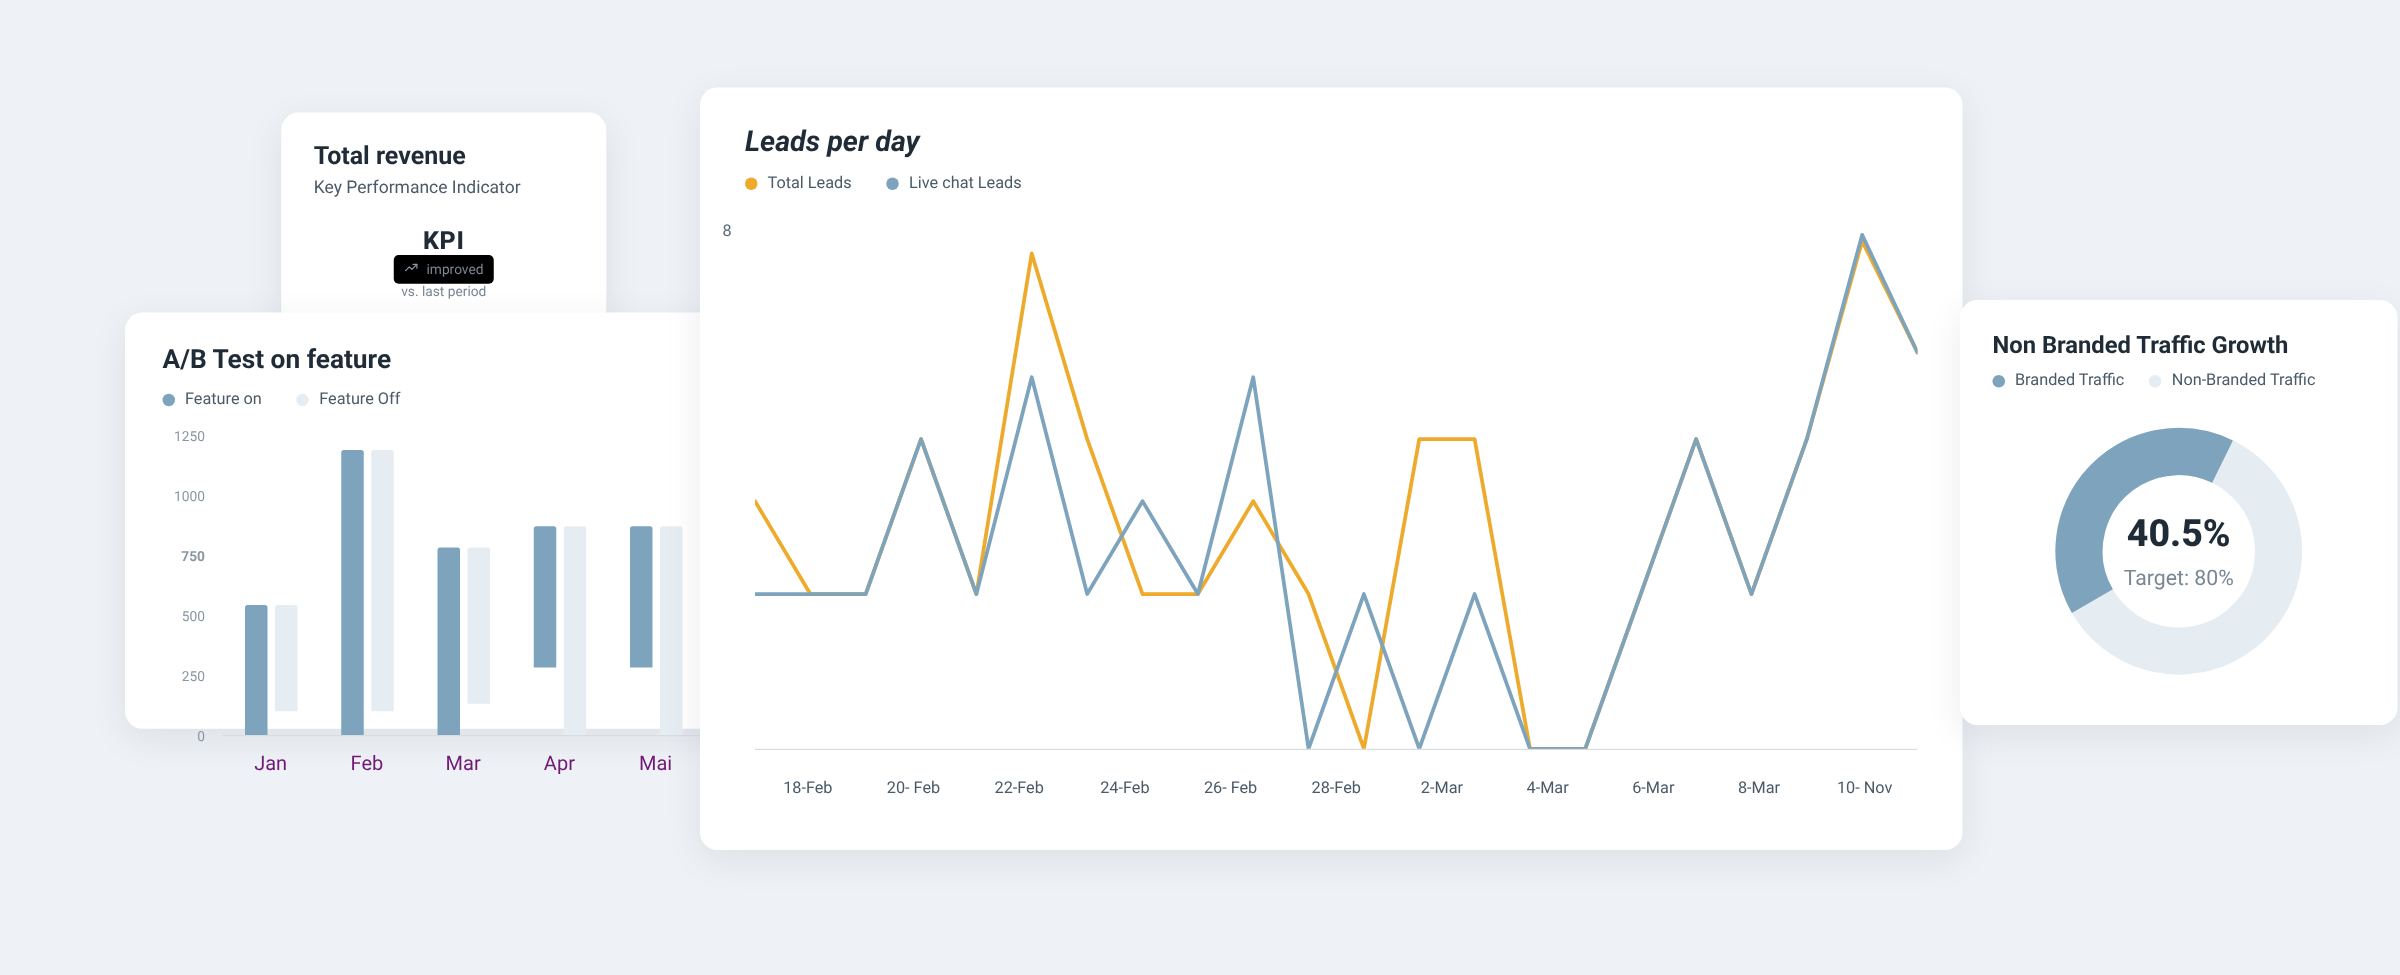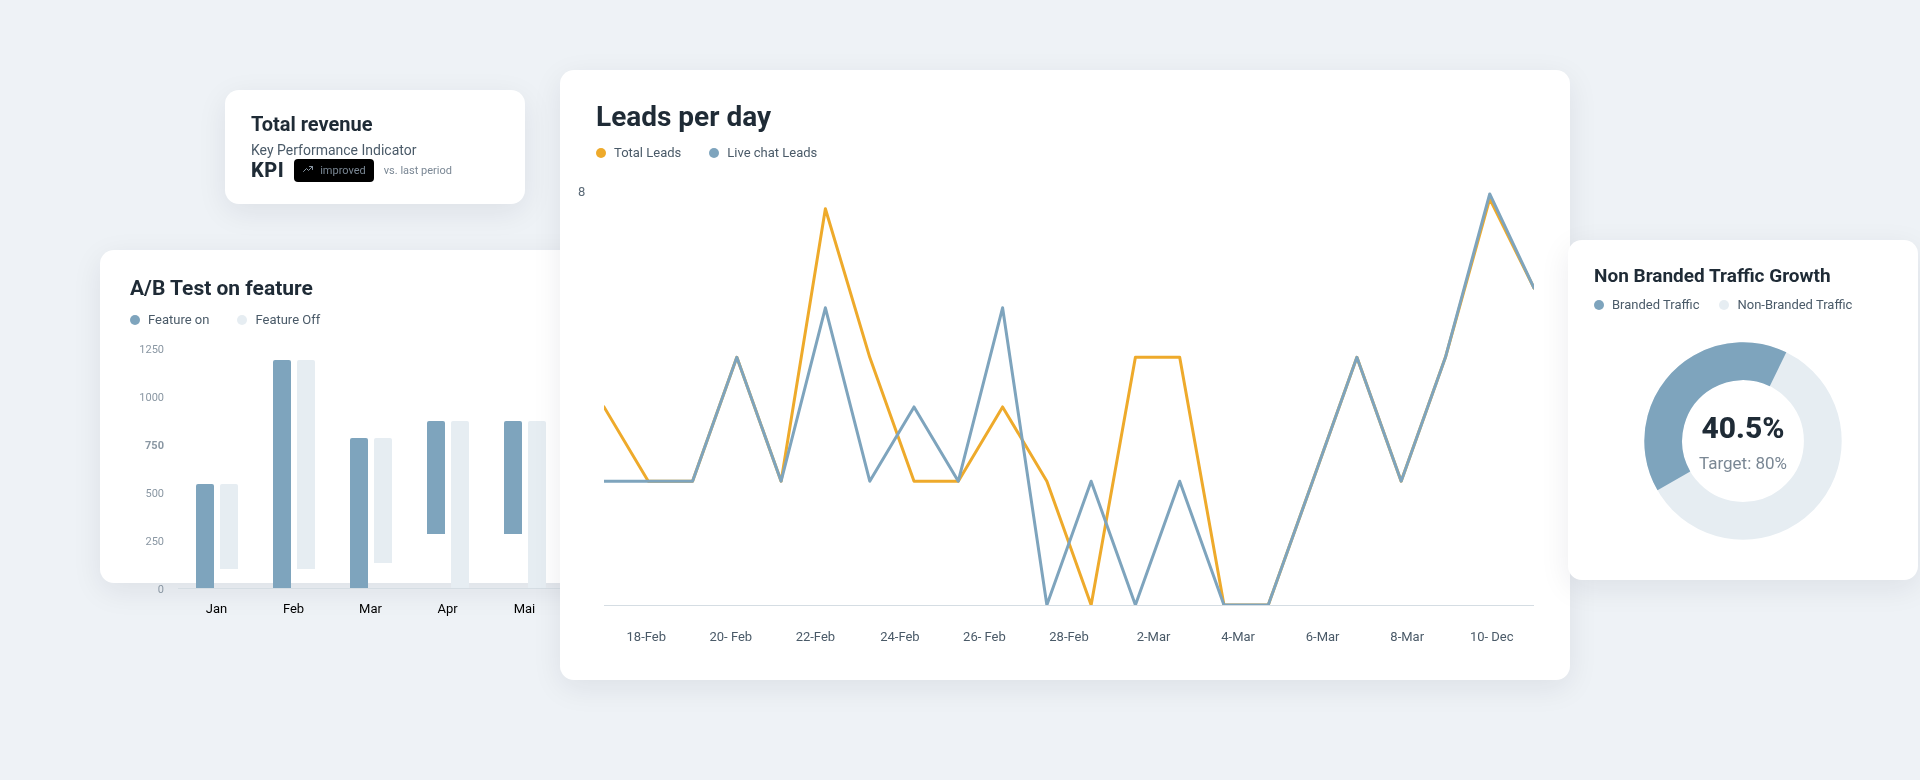--- a/index.html
+++ b/index.html
@@ -12,47 +12,47 @@
     overflow: hidden;
   }
   .card {
     position: absolute;
     background: #ffffff;
     border-radius: 14px;
     box-shadow: 0 8px 30px rgba(20,30,50,0.08);
   }
 
   
-  .kpi-card { left: 225px; top: 90px; width: 300px; padding: 22px 26px 22px; }
+  .kpi-card { left: 225px; top: 90px; width: 260px; padding: 22px 26px 22px; }
   .kpi-title { font-size: 20px; font-weight: 700; color:#1f2b36; }
   .kpi-sub { font-size: 14px; color:#4a5a68; margin-top:6px; }
-  .kpi-row { display:flex; align-items:center; gap:10px;}
+  .kpi-row { margin-top:22px; display:flex; align-items:center; flex-direction:column;}
   .kpi-big { font-size:20px; font-weight:800; letter-spacing:0.5px;}
   .kpi-badge { background:#000000; border-radius:4px; padding:4px 8px; font-size:11px; color:#7a8794; display:flex; align-items:center; gap:6px;}
   .kpi-badge svg { width:12px; height:12px; }
   .kpi-vs { font-size:11px; color:#7a8794; }
 
   
   .ab-card { left:100px; top:250px; width:570px; height:333px; padding:26px 30px 20px; }
   .ab-title { font-size:21px; font-weight:700; }
   .legend { display:flex; gap:28px; margin-top:12px; font-size:13px; color:#4a5a68;}
   .legend-item { display:flex; align-items:center; gap:8px;}
   .legend-dot { width:10px; height:10px; border-radius:50%; }
   .ab-chart { position:relative; margin-top:22px; height:290px; width:100%; }
   .ab-yaxis { position:absolute; left:0; top:0; height:240px; width:40px;}
   .ab-ytick { position:absolute; right:6px; font-size:11px; color:#8a97a3; transform:translateY(-50%);}    
   .ab-plot { position:absolute; left:48px; right:0; top:0; height:240px; border-bottom:1px solid #d5dde3;}
   .ab-xcats { position:absolute; left:48px; right:0; top:252px; display:flex;}
-  .ab-cat { flex:1; text-align:center; font-size:13px; color:#000000;}
+  .ab-cat { flex:1; text-align:center; font-size:16px; color:#701a75;}
   .ab-group { position:absolute; bottom:0; width:60px; display:flex; gap:6px; justify-content:center;}
   .ab-bar { width:18px; border-radius:2px 2px 0 0;}
 
   
   .leads-card { left:560px; top:70px; width:1010px; height:610px; padding:30px 36px 20px; }
-  .leads-title { font-size:28px; font-weight:700;}
+  .leads-title { font-size:23px; font-weight:700;font-style:italic;}
   .leads-chart { position:relative; margin-top:24px; height:460px;}
   .leads-yaxis { position:absolute; left:-18px; top:0; font-size:13px; color:#5b6a77;}
   .leads-plot { position:absolute; left:8px; right:0; top:0; bottom:38px; border-bottom:1px solid #d5dde3;}
   .leads-xcats { position:absolute; left:8px; right:0; bottom:0; display:flex;}
   .leads-xcat { flex:1; text-align:center; font-size:13px; color:#4a5a68; white-space:nowrap;}
   .leads-svg { width:100%; height:100%; display:block;}
 
   
   .donut-card { left:1568px; top:240px; width:350px; height:340px; padding:24px 26px 18px;}
   .donut-title { font-size:19px; font-weight:700;}
@@ -164,21 +164,21 @@
         <div class="leads-xcat">18-Feb</div>
         <div class="leads-xcat">20- Feb</div>
         <div class="leads-xcat">22-Feb</div>
         <div class="leads-xcat">24-Feb</div>
         <div class="leads-xcat">26- Feb</div>
         <div class="leads-xcat">28-Feb</div>
         <div class="leads-xcat">2-Mar</div>
         <div class="leads-xcat">4-Mar</div>
         <div class="leads-xcat">6-Mar</div>
         <div class="leads-xcat">8-Mar</div>
-        <div class="leads-xcat">10- Dec</div>
+        <div class="leads-xcat">10- Nov</div>
       </div>
   </div>
 </div>
 
 <div class="card donut-card">
   <div class="donut-title">Non Branded Traffic Growth</div>
   <div class="legend" style="gap:20px; margin-top:10px;">
     <div class="legend-item">
       <span class="legend-dot" style="background:#7ea4bd"></span>
       <span>Branded Traffic</span>

